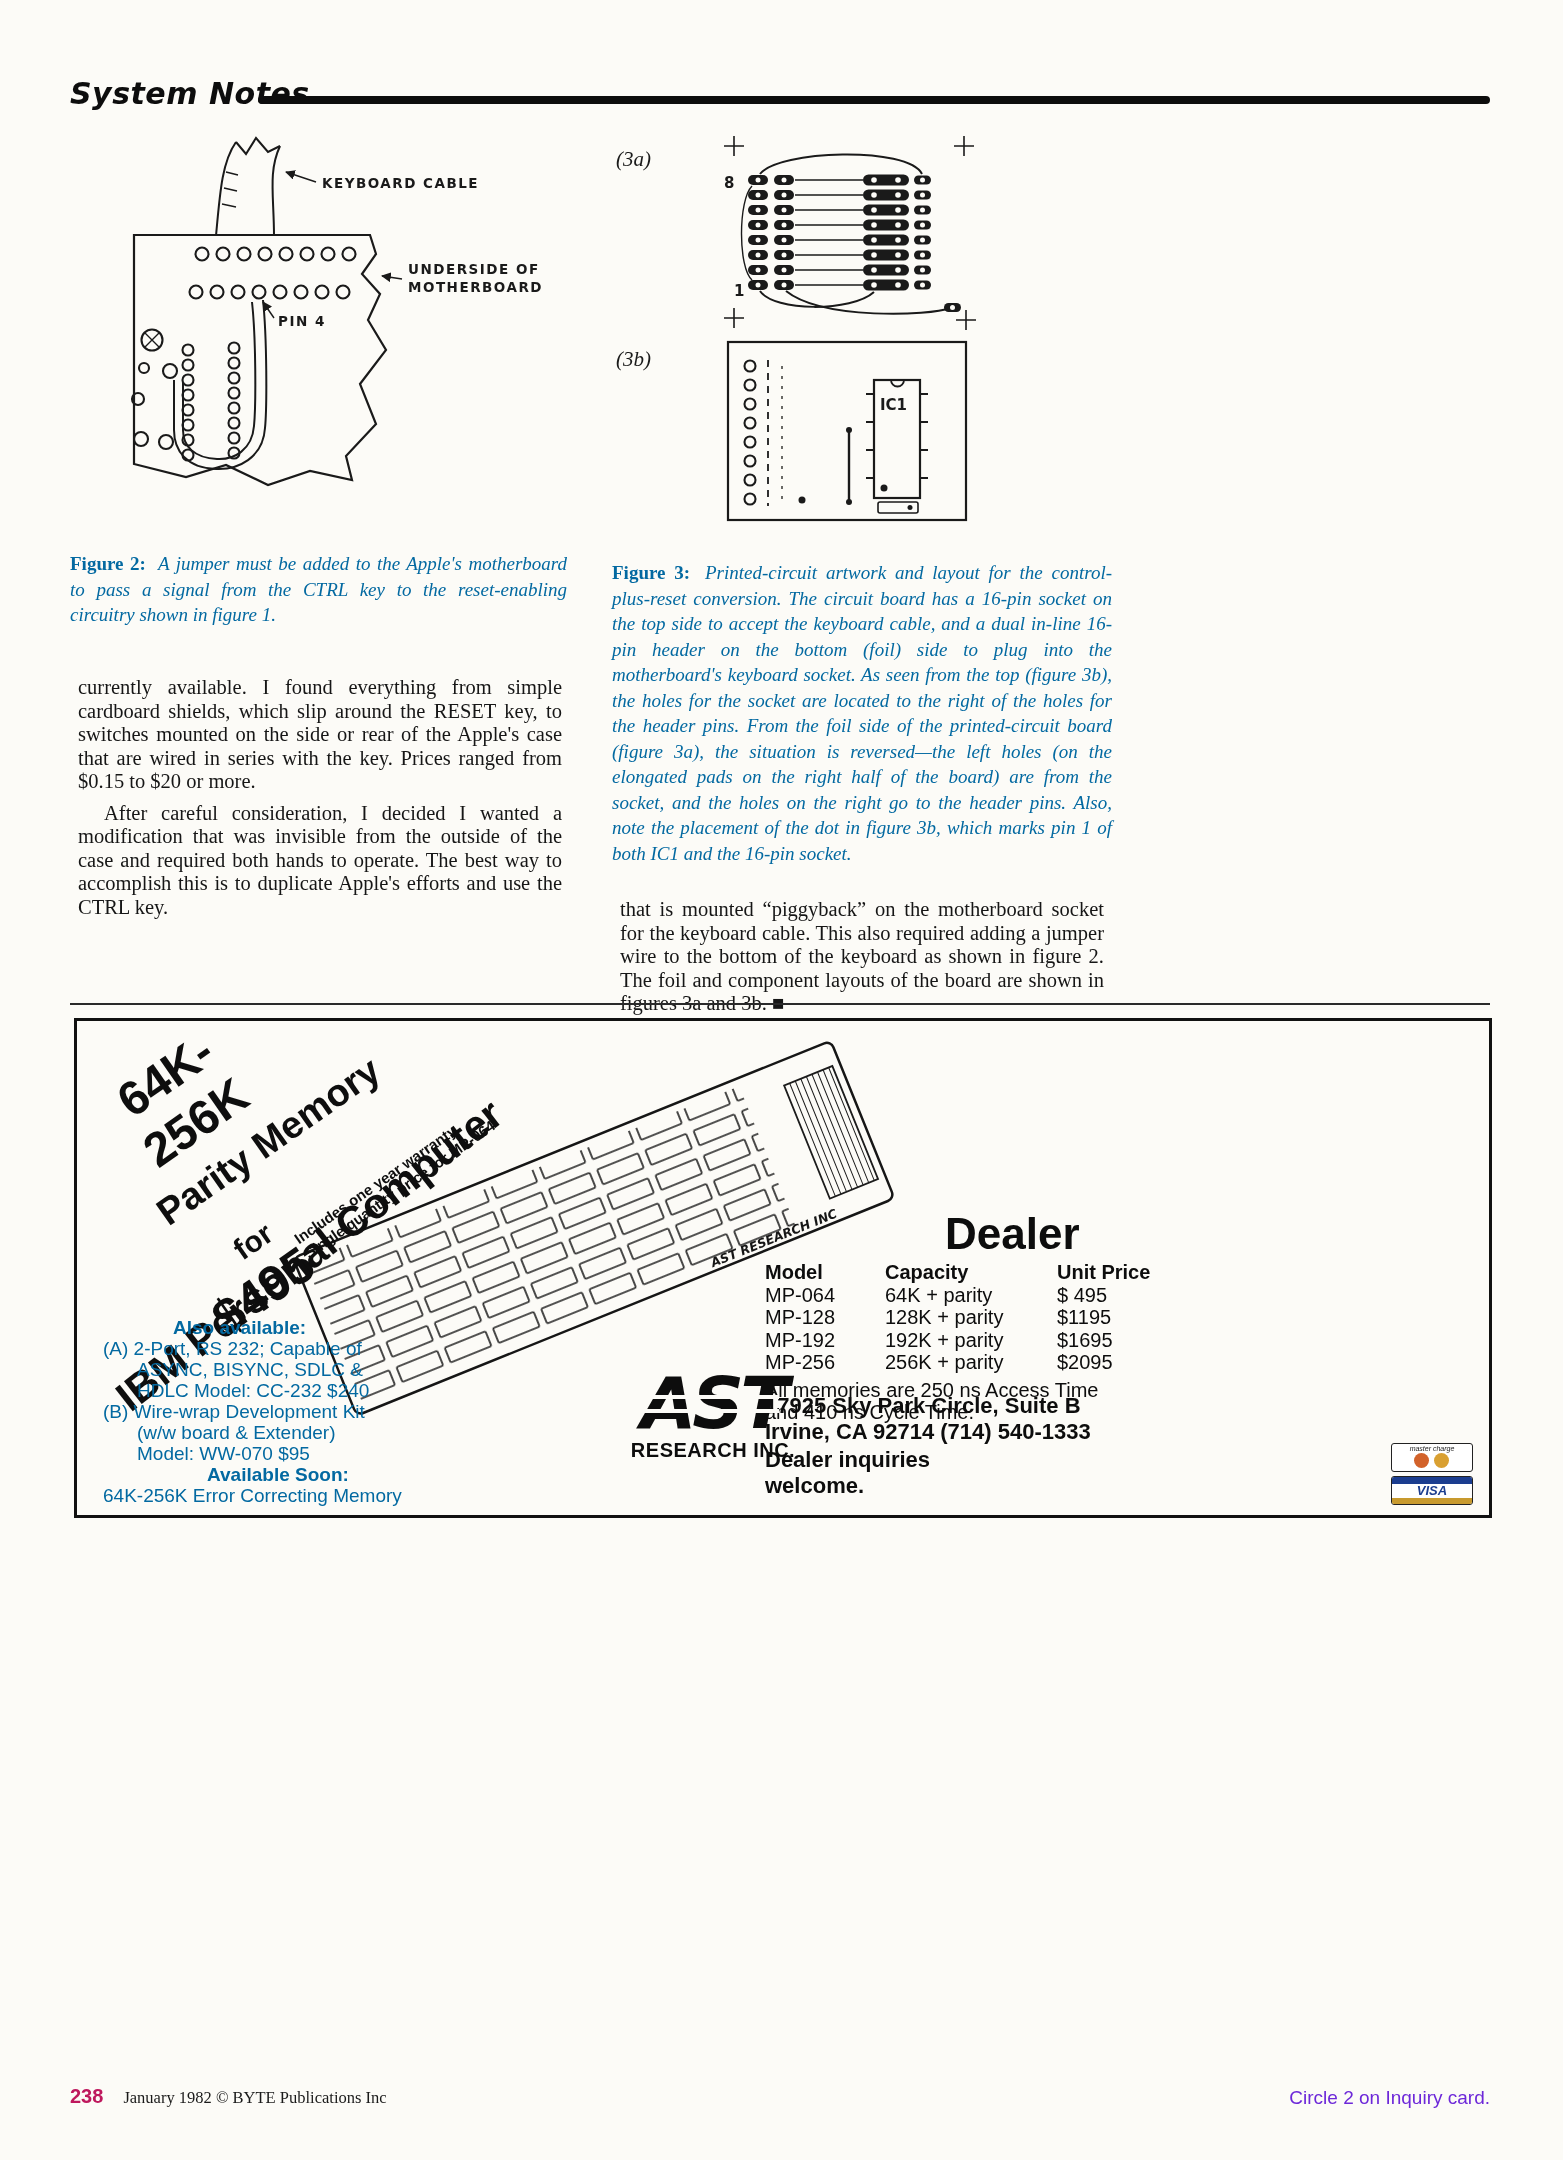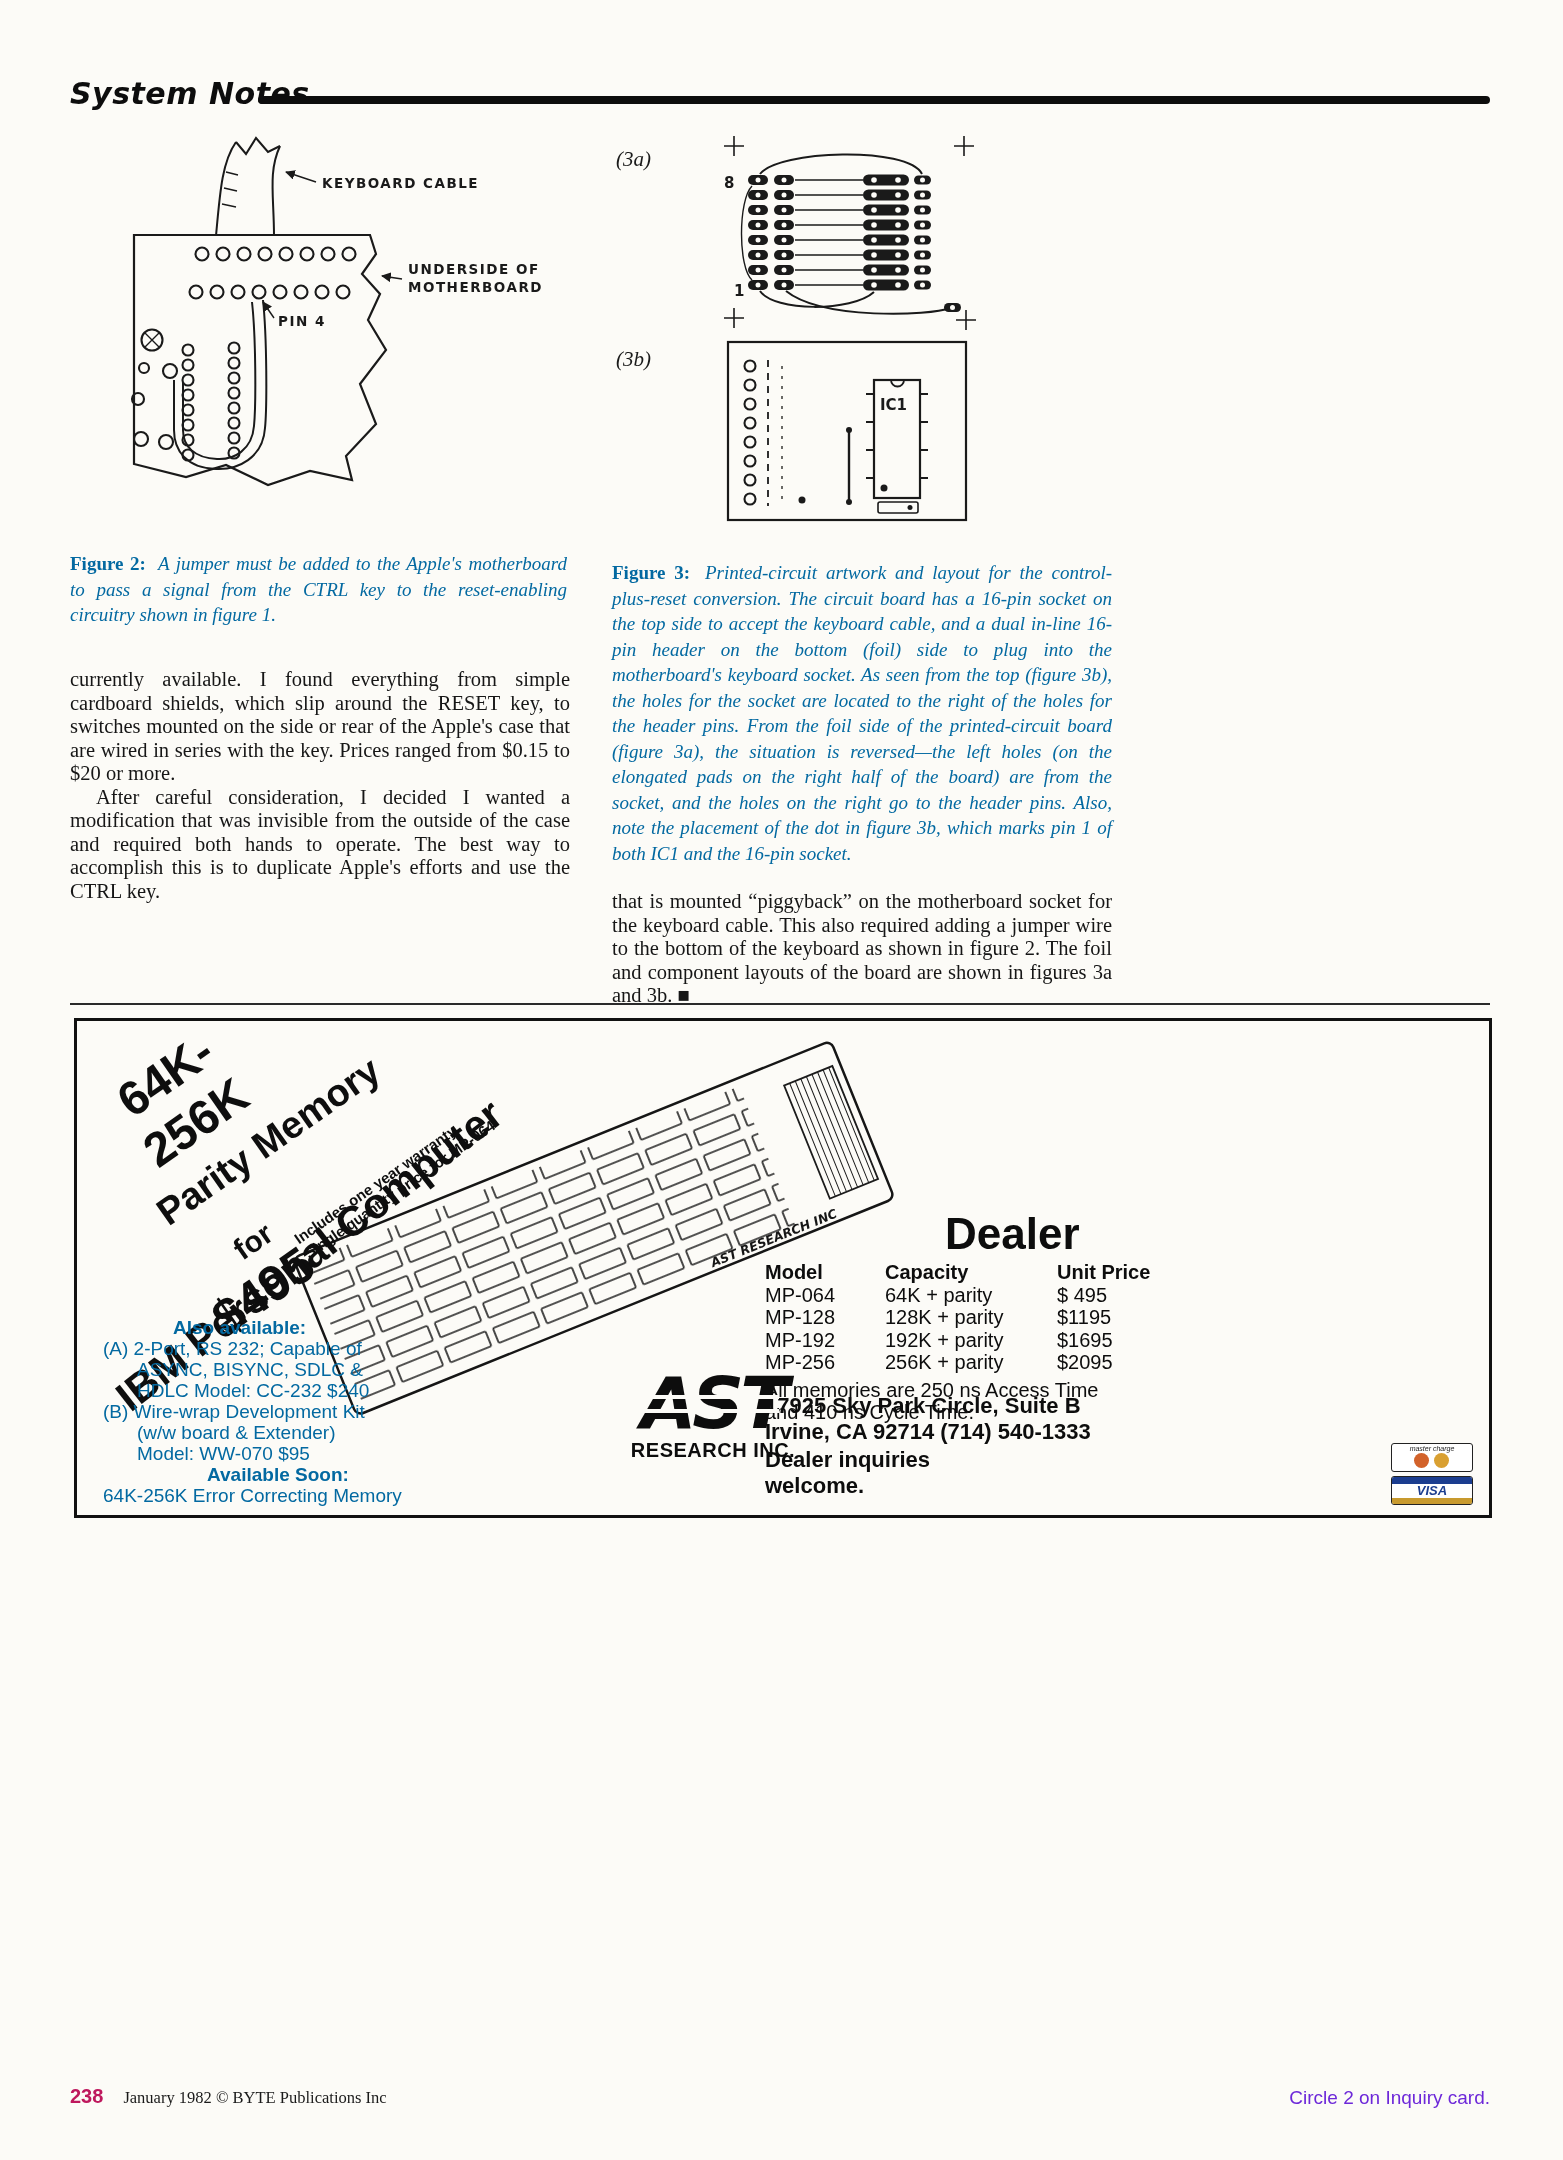--- a/index.html
+++ b/index.html
@@ -18,21 +18,21 @@
   .phole{fill:#fcfbf7;}
   .lab{font:bold 13.5px "DejaVu Sans",sans-serif;letter-spacing:1.5px;fill:#1a1a1a;}
   .figlab{font:italic 21px "Liberation Serif",serif;fill:#1a1a1a;}
   .pinlab{font:bold 15px "DejaVu Sans",sans-serif;fill:#1a1a1a;}
   
   .cap{position:absolute;font:italic 19px/25.5px "Liberation Serif",serif;text-align:justify;color:#0369a1;}
   .cap .lead{font-style:normal;font-weight:bold;padding-right:6px;}
   #cap2{left:70px;top:551px;width:497px;}
   #cap3{left:612px;top:560px;width:500px;}
   .col{position:absolute;width:500px;font-size:20.5px;line-height:23.5px;text-align:justify;}
-  .col p{margin:0;}
+  .col p{margin:8px;}
   .col p.ind{text-indent:26px;}
   #colL{left:70px;top:668px;}
   #colR{left:612px;top:890px;}
   .divider{position:absolute;left:70px;top:1003px;width:1420px;height:2px;background:#2a2a2a;}
   
   .ad{position:absolute;left:74px;top:1018px;width:1412px;height:494px;border:3.5px solid #111;background:#fcfbf7;font-family:"Liberation Sans",sans-serif;}
   .board-svg{position:absolute;left:0;top:0;}
   .rot{position:absolute;transform-origin:0 0;white-space:nowrap;font-family:"Liberation Sans",sans-serif;font-weight:bold;color:#0e0e0e;}
   #hl1{left:30px;top:62px;font-size:48px;transform:rotate(-35deg);}
   #hl2{left:56px;top:112px;font-size:48px;transform:rotate(-35deg);}

